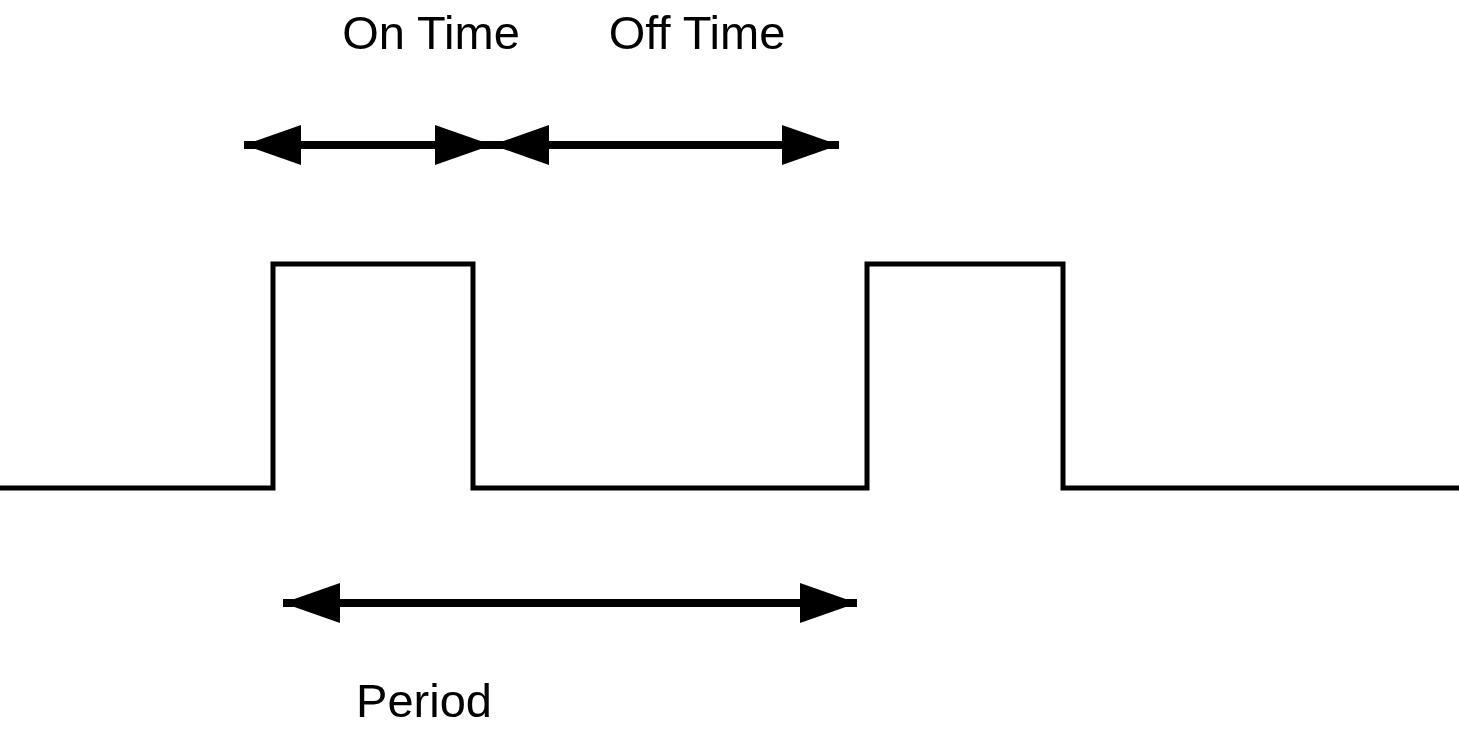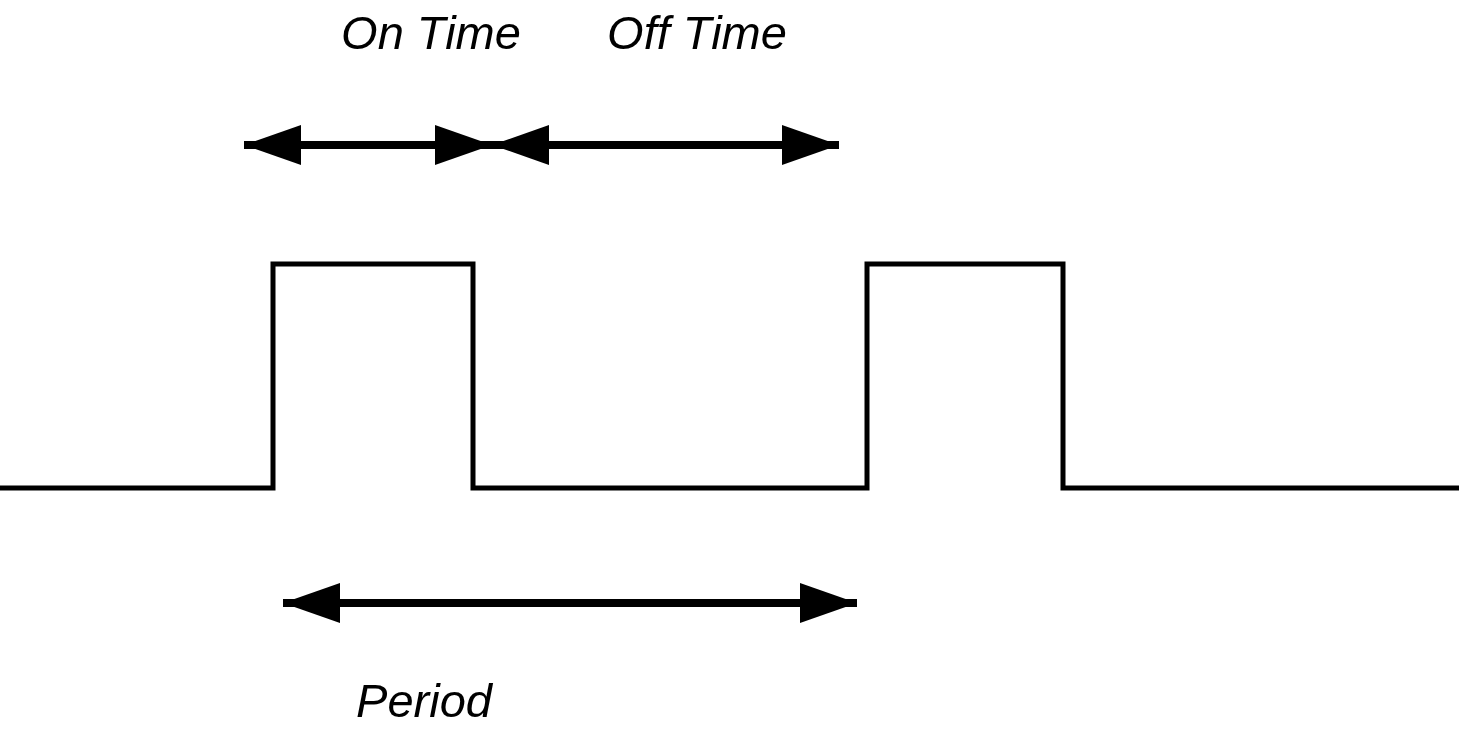--- a/index.html
+++ b/index.html
@@ -7,21 +7,20 @@
     margin: 0;
     padding: 0;
     background: #ffffff;
   }
   .stage {
     position: relative;
     width: 1459px;
     height: 742px;
     background: #ffffff;
     overflow: hidden;
-    font-style: italic;
   }
   svg.diagram {
     display: block;
   }
   svg.diagram text {
     font-family: "Liberation Sans", sans-serif;
     font-size: 47px;
     fill: #000000;
     text-anchor: middle;
   }

